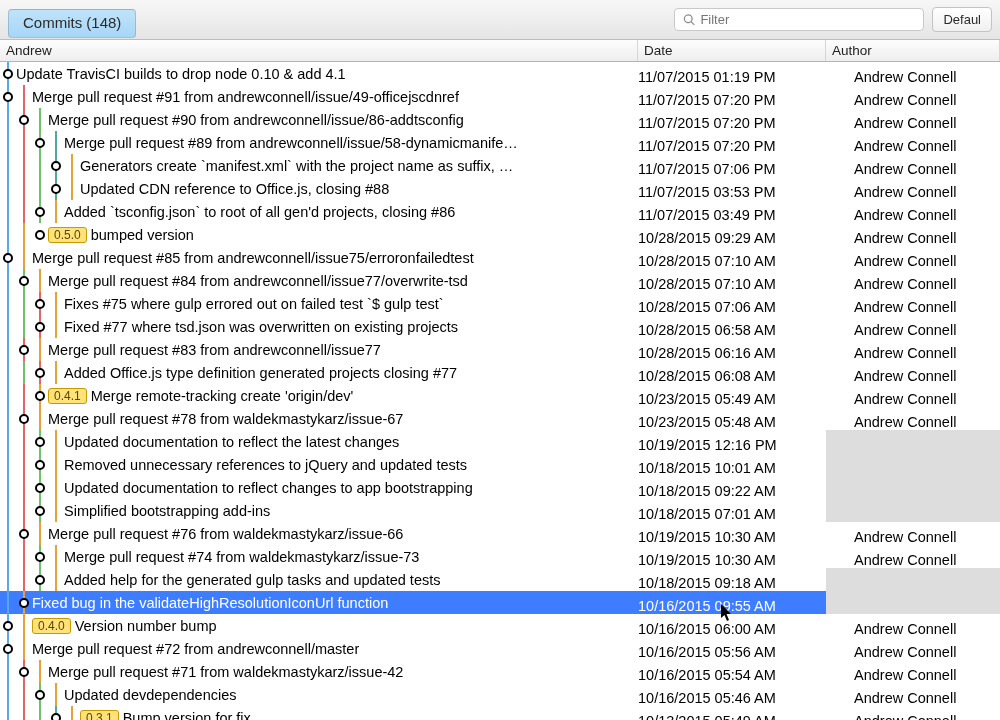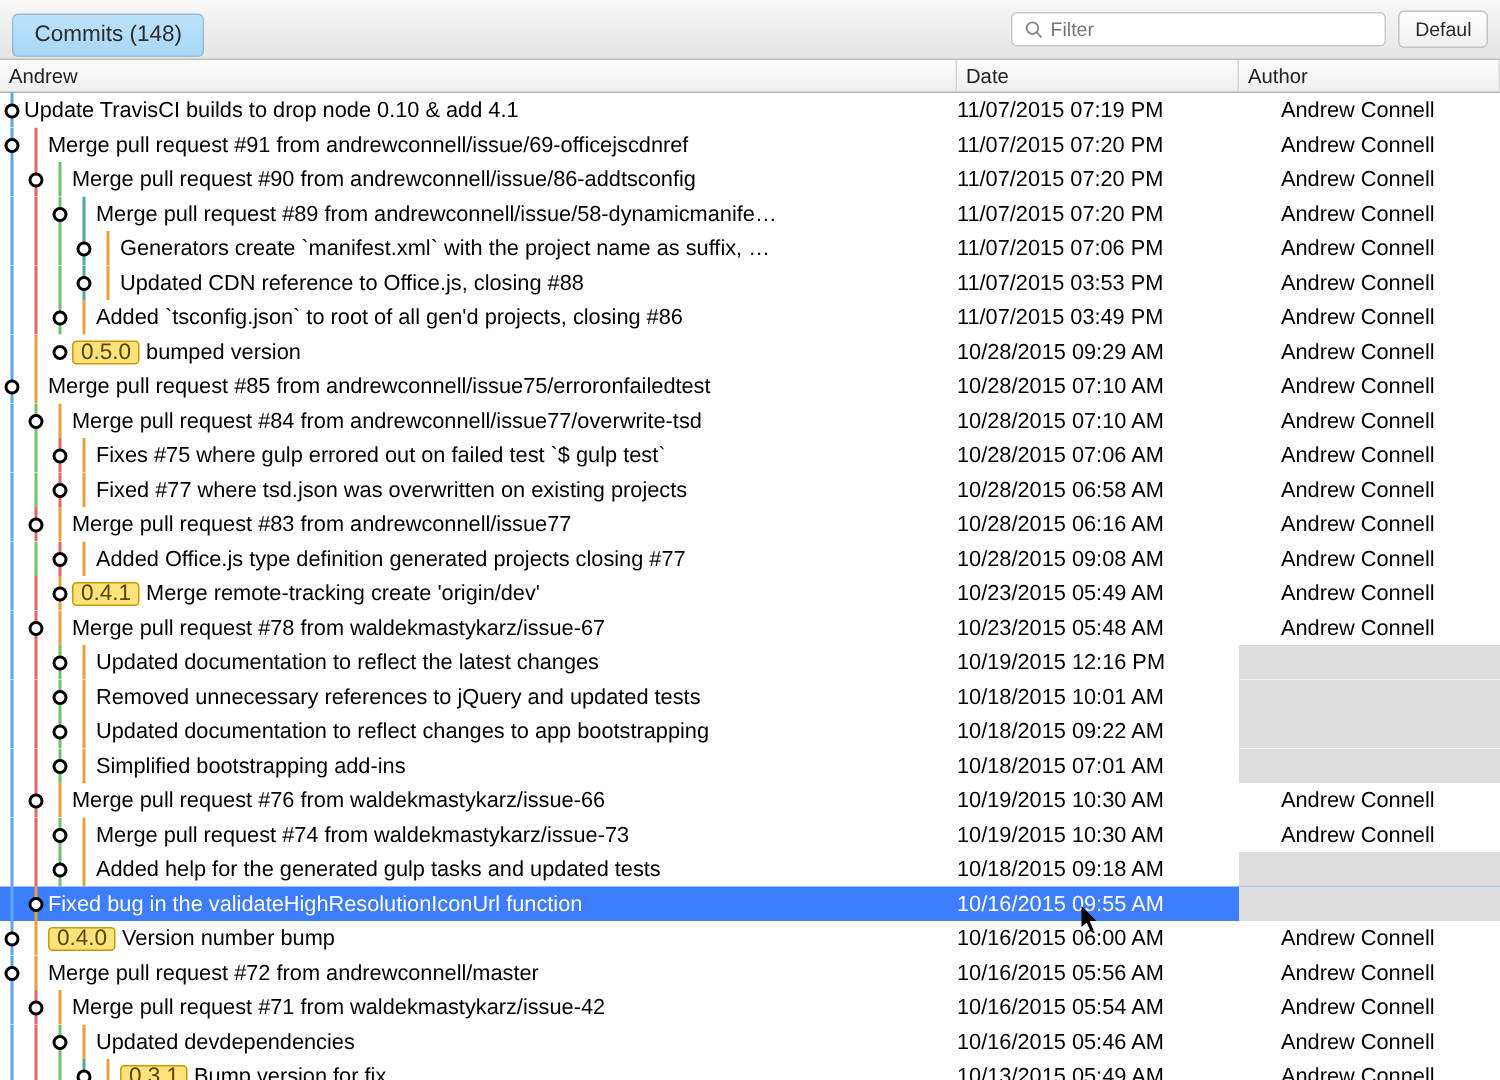--- a/index.html
+++ b/index.html
@@ -72,21 +72,21 @@
   border-right: 1px solid #d6d6d6;
 }
 .col-msg { flex: 0 0 638px; }
 .col-date { flex: 0 0 188px; }
 .col-author { flex: 1; }
 
 
 .rows { background: #fff; }
 .row {
   display: flex;
-  align-items: center;
+  align-items: flex-end;
   height: 23px;
   font-size: 14.5px;
   position: relative;
   white-space: nowrap;
   overflow: hidden;
 }
 .row.selected {
   background: #3e7dff;
   color: #fff;
 }
@@ -133,21 +133,21 @@
   z-index: 3;
 }
 
 .tag-badge {
   display: inline-flex;
   align-items: center;
   background: #ffe27a;
   border: 1px solid #c79b00;
   border-radius: 3px;
   padding: 0 5px;
-  font-size: 15px;
+  font-size: 12px;
   height: 16px;
   margin-right: 4px;
   color: #5a4400;
   position: relative;
 }
 
 .msg-text {
   overflow: hidden;
   text-overflow: ellipsis;
 }
@@ -193,35 +193,35 @@
     <div class="row">
       <div class="cell-msg">
         <div class="graph">
           <div class="slot">
             <div class="vline" style="color: rgb(90, 167, 232); background: currentcolor;"></div>
             <div class="node-dot"></div>
           </div>
         </div>
         <span class="msg-text">Update TravisCI builds to drop node 0.10 &amp; add 4.1</span>
       </div>
-      <div class="cell-date">11/07/2015 07:19 PM</div>
-      <div class="cell-author">Andrew Connell</div>
-    </div>
-    <div class="row">
-      <div class="cell-msg">
-        <div class="graph">
-          <div class="slot">
-            <div class="vline" style="color: rgb(90, 167, 232); background: currentcolor;"></div>
-            <div class="node-dot"></div>
-          </div>
-          <div class="slot">
-            <div class="vline" style="color: rgb(227, 102, 102); background: currentcolor;"></div>
-          </div>
-        </div>
-        <span class="msg-text">Merge pull request #91 from andrewconnell/issue/69-officejscdnref</span>
+      <div class="cell-date">11/07/2015 01:19 PM</div>
+      <div class="cell-author">Andrew Connell</div>
+    </div>
+    <div class="row">
+      <div class="cell-msg">
+        <div class="graph">
+          <div class="slot">
+            <div class="vline" style="color: rgb(90, 167, 232); background: currentcolor;"></div>
+            <div class="node-dot"></div>
+          </div>
+          <div class="slot">
+            <div class="vline" style="color: rgb(227, 102, 102); background: currentcolor;"></div>
+          </div>
+        </div>
+        <span class="msg-text">Merge pull request #91 from andrewconnell/issue/49-officejscdnref</span>
       </div>
       <div class="cell-date">11/07/2015 07:20 PM</div>
       <div class="cell-author">Andrew Connell</div>
     </div>
     <div class="row">
       <div class="cell-msg">
         <div class="graph">
           <div class="slot">
             <div class="vline" style="color: rgb(90, 167, 232); background: currentcolor;"></div>
           </div>
@@ -461,21 +461,21 @@
           <div class="slot">
             <div class="vline" style="color: rgb(227, 102, 102); background: currentcolor;"></div>
             <div class="node-dot"></div>
           </div>
           <div class="slot">
             <div class="vline" style="color: rgb(230, 161, 59); background: currentcolor;"></div>
           </div>
         </div>
         <span class="msg-text">Added Office.js type definition generated projects closing #77</span>
       </div>
-      <div class="cell-date">10/28/2015 09:08 AM</div>
+      <div class="cell-date">10/28/2015 06:08 AM</div>
       <div class="cell-author">Andrew Connell</div>
     </div>
     <div class="row">
       <div class="cell-msg">
         <div class="graph">
           <div class="slot">
             <div class="vline" style="color: rgb(90, 167, 232); background: currentcolor;"></div>
           </div>
           <div class="slot">
             <div class="vline" style="color: rgb(227, 102, 102); background: currentcolor;"></div>

